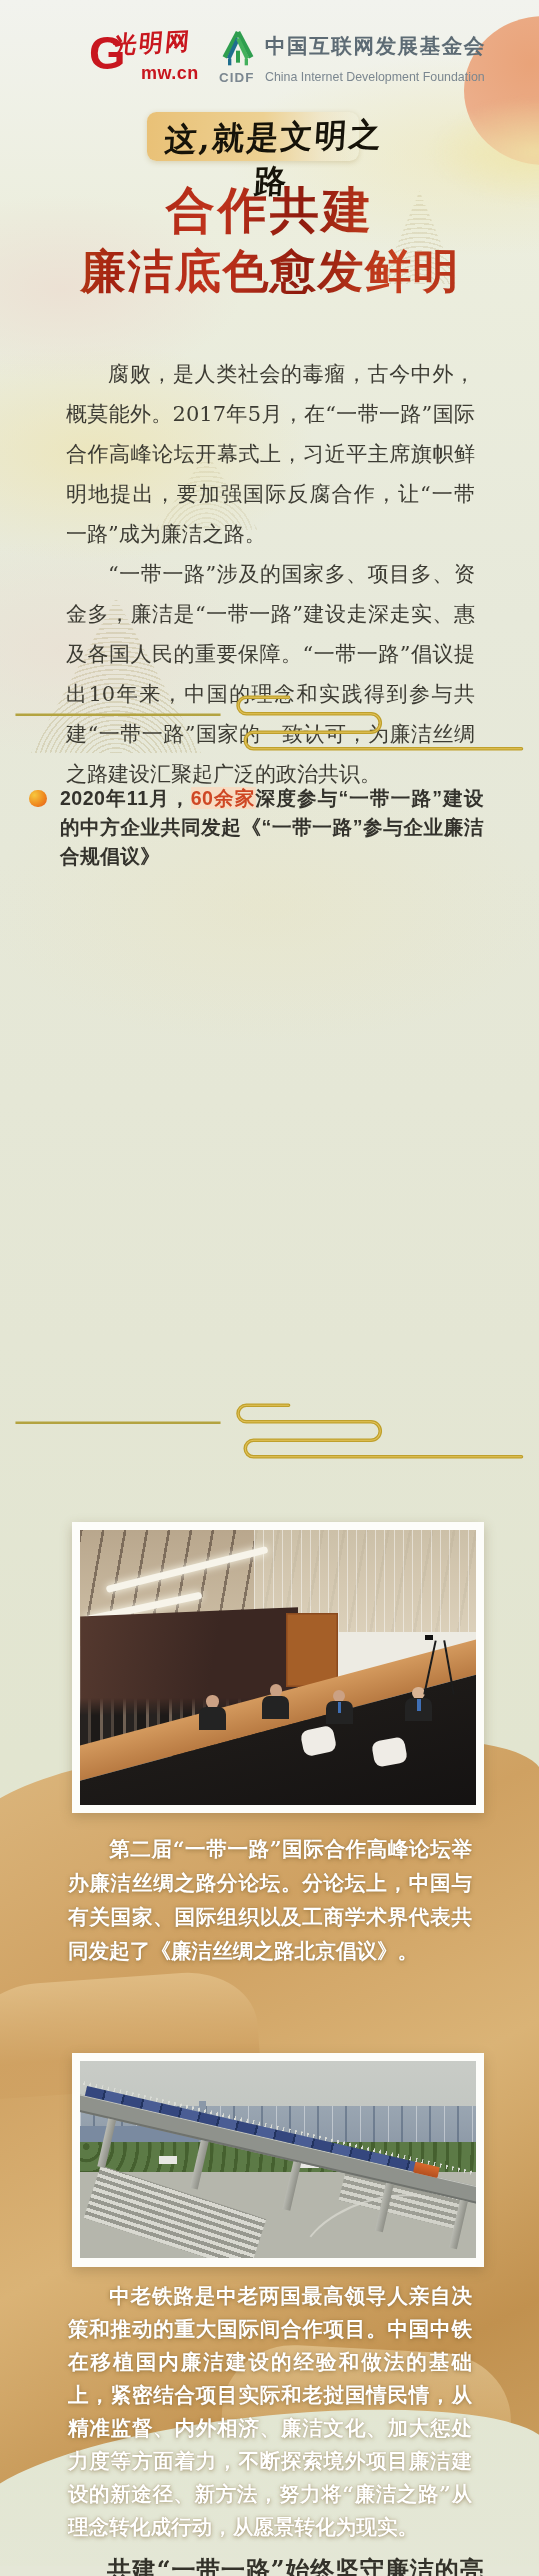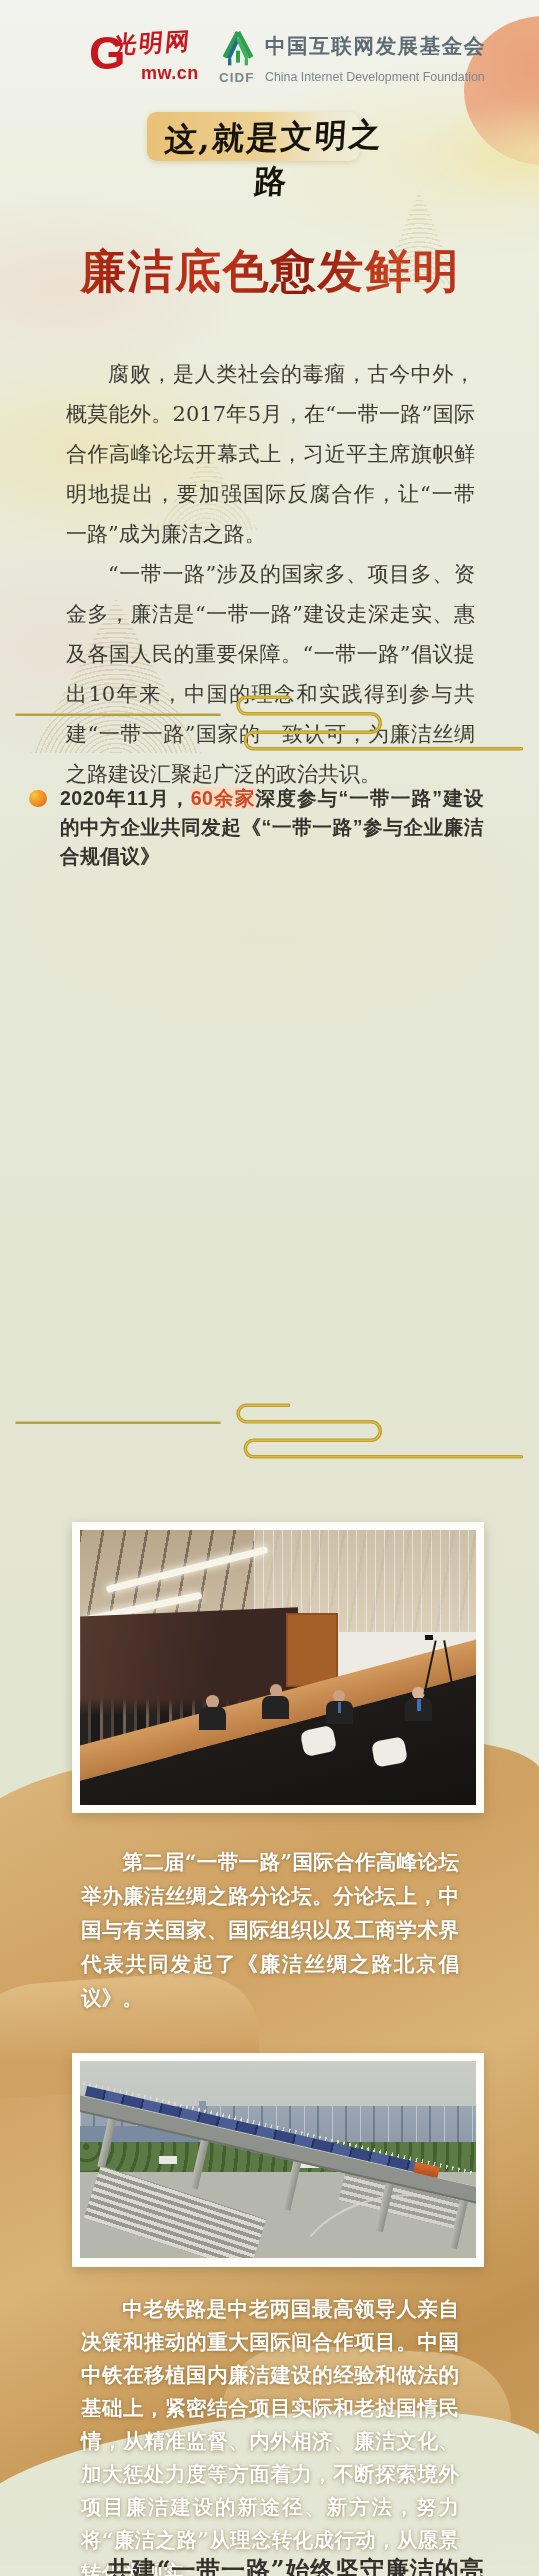--- a/index.html
+++ b/index.html
@@ -135,21 +135,21 @@
     background:linear-gradient(#d96a2d,#b34f1f);}
   .p2-deck{height:13.4px;background:#8f928c;border-top:1.5px solid #c5c7c1;border-bottom:2.1px solid #6f726d;}
   .p2-pier{position:absolute;top:31px;width:8.2px;height:49px;background:linear-gradient(90deg,#b9bab2,#8e8f87);}
   .p2-road{position:absolute;width:155px;height:82px;border:2.1px solid #d8d8d0;border-radius:50%;
     border-color:#d8d8d0 transparent transparent transparent;transform:rotate(-18deg);z-index:4;opacity:.8;}
   
   .caption{position:absolute;left:64px;width:412px;z-index:3;
     font-family:"DejaVu Serif",serif;font-weight:bold;font-size:20.6px;line-height:34px;
     color:var(--caption-white,#ffffff);text-align:justify;
     text-shadow:0 1px 4.1px rgba(110,80,30,.55), 0 0 1px rgba(120,90,40,.45);}
-  .caption p{margin:17px;text-indent:2em;}
+  .caption p{margin:4px;text-indent:2em;}
   #caption-1{top:1828px;} #caption-2{top:2276px;line-height:33px;}
   .outro{position:absolute;left:59px;top:2551px;width:425px;z-index:3;
     font-family:"DejaVu Serif",serif;font-weight:600;font-size:24px;line-height:38px;
     color:#33322a;text-align:justify;letter-spacing:0.5px;}
   .outro p{margin:0;text-indent:2em;}
 </style>
 </head>
 <body>
 
 <div id="page">
@@ -176,20 +176,21 @@
       <rect x="40" y="46" width="5" height="10" fill="#43b05c"></rect>
     </svg>
     <span class="cidf-cn">中国互联网发展基金会</span>
     <span class="cidf-abbr">CIDF</span>
     <span class="cidf-en">China Internet Development Foundation</span>
   </div>
 
   <div class="banner-strip"></div>
   <div class="banner-text">这,就是文明之路</div>
 
+  <div class="title" id="title-1">合作共建</div>
   <div class="title" id="title-2">廉洁底色愈发鲜明</div>
 
   <div class="intro">
     <p>腐败，是人类社会的毒瘤，古今中外，概莫能外。2017年5月，在“一带一路”国际合作高峰论坛开幕式上，习近平主席旗帜鲜明地提出，要加强国际反腐合作，让“一带一路”成为廉洁之路。</p>
     <p>“一带一路”涉及的国家多、项目多、资金多，廉洁是“一带一路”建设走深走实、惠及各国人民的重要保障。“一带一路”倡议提出10年来，中国的理念和实践得到参与共建“一带一路”国家的一致认可，为廉洁丝绸之路建设汇聚起广泛的政治共识。</p>
   </div>
 
   <svg class="divider" id="divider-1" viewBox="0 0 1048 130">
     <path d="M30 50 H428" stroke="#b3a340" stroke-width="5" fill="none"></path>
     <path d="M560 16 H478 a16 16 0 0 0 0 32 H720 a18 18 0 0 1 0 36 H492 a16 16 0 0 0 0 32 H1012" stroke="#bfa02c" stroke-width="7" fill="none" stroke-linecap="round"></path>

